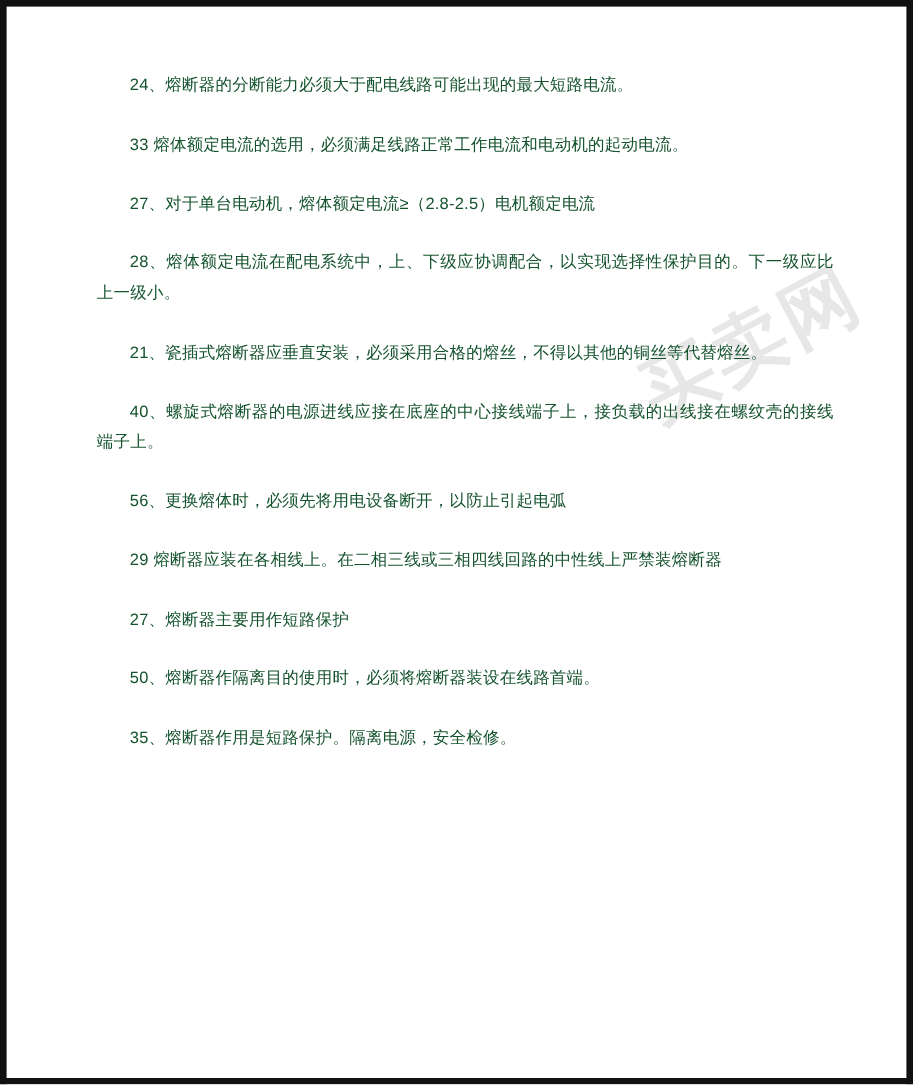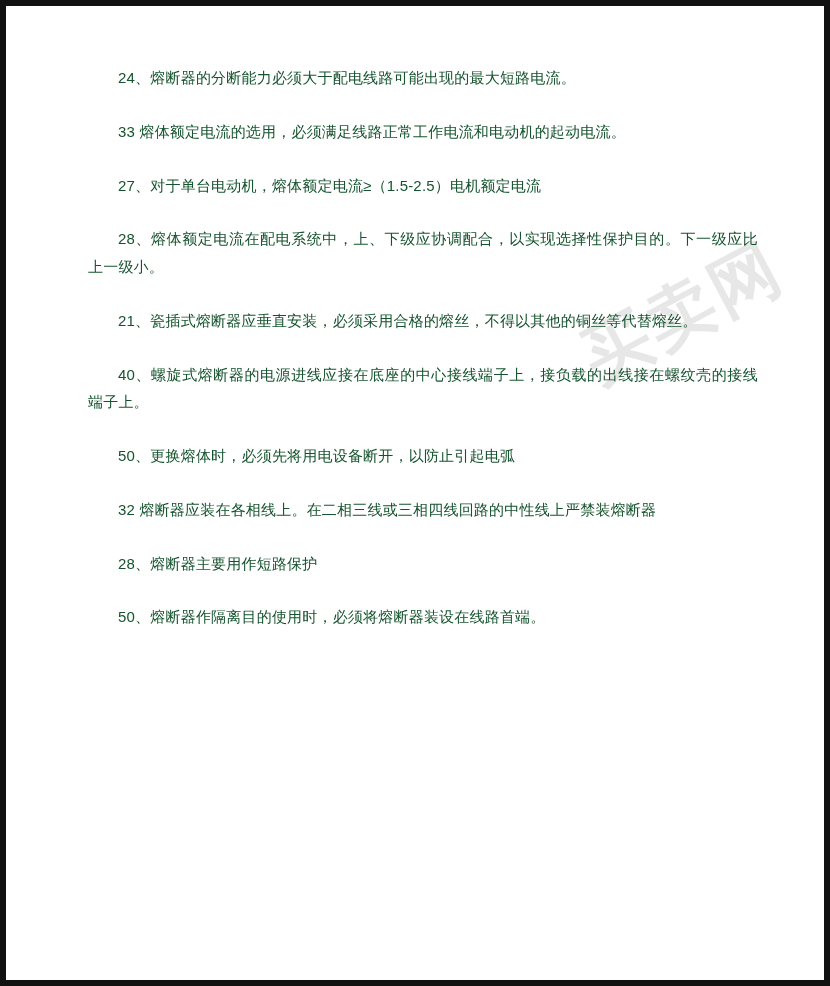--- a/index.html
+++ b/index.html
@@ -85,22 +85,23 @@
   <div class="page-border-top"></div>
   <div class="page-border-bottom"></div>
   <div class="page-border-left"></div>
   <div class="page-border-right"></div>
 
   <div class="content">
     <div class="watermark">买卖网</div>
 
     <p class="para">24、熔断器的分断能力必须大于配电线路可能出现的最大短路电流。</p>
     <p class="para">33 熔体额定电流的选用，必须满足线路正常工作电流和电动机的起动电流。</p>
-    <p class="para">27、对于单台电动机，熔体额定电流≥（1.5-2.5）电机额定电流</p>
+    <p class="para">27、对于单台电动机，熔体额定电流≥（2.8-2.5）电机额定电流</p>
     <p class="para">28、熔体额定电流在配电系统中，上、下级应协调配合，以实现选择性保护目的。下一级应比上一级小。</p>
     <p class="para">21、瓷插式熔断器应垂直安装，必须采用合格的熔丝，不得以其他的铜丝等代替熔丝。</p>
     <p class="para">40、螺旋式熔断器的电源进线应接在底座的中心接线端子上，接负载的出线接在螺纹壳的接线端子上。</p>
-    <p class="para">50、更换熔体时，必须先将用电设备断开，以防止引起电弧</p>
-    <p class="para">32 熔断器应装在各相线上。在二相三线或三相四线回路的中性线上严禁装熔断器</p>
-    <p class="para">28、熔断器主要用作短路保护</p>
+    <p class="para">56、更换熔体时，必须先将用电设备断开，以防止引起电弧</p>
+    <p class="para">29 熔断器应装在各相线上。在二相三线或三相四线回路的中性线上严禁装熔断器</p>
+    <p class="para">27、熔断器主要用作短路保护</p>
     <p class="para">50、熔断器作隔离目的使用时，必须将熔断器装设在线路首端。</p>
+    <p class="para">35、熔断器作用是短路保护。隔离电源，安全检修。</p>
   </div>
 </div>
 
 </body></html>

